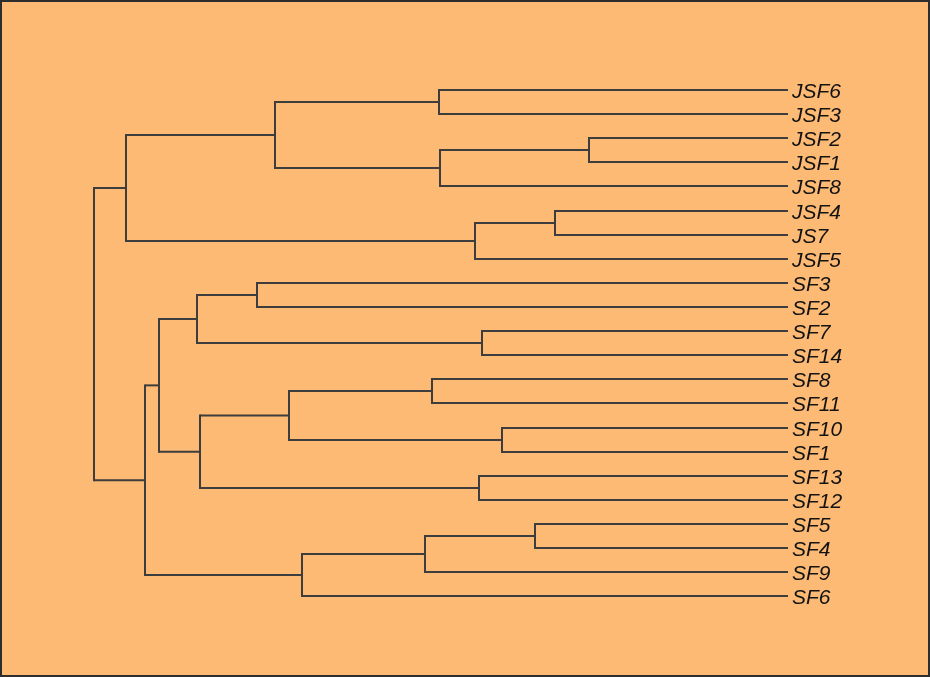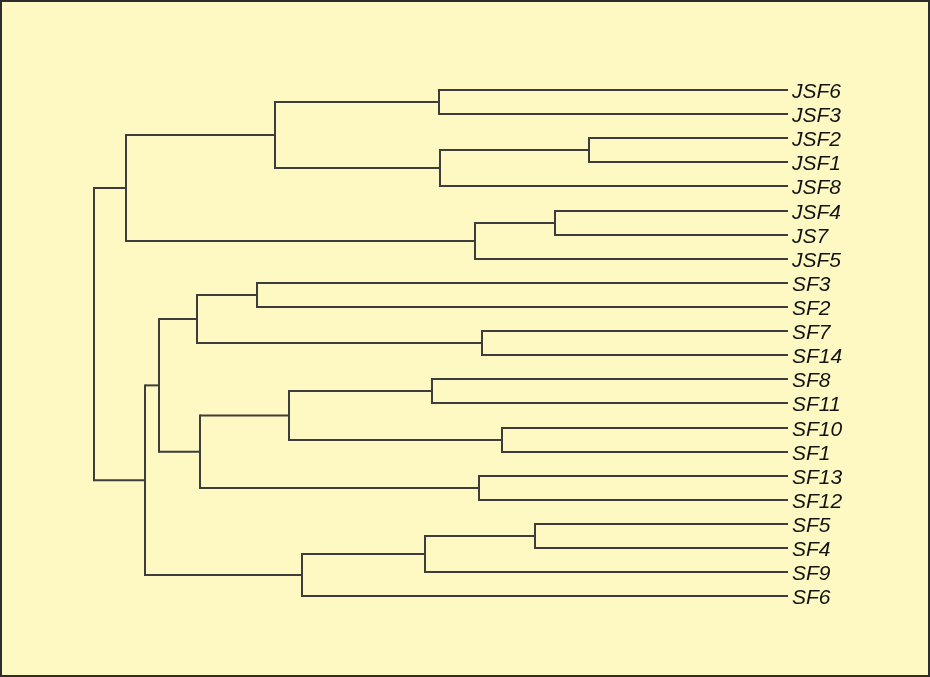--- a/index.html
+++ b/index.html
@@ -2,21 +2,21 @@
 <html><head>
 <meta charset="utf-8">
 <style>
   html, body { margin: 0; padding: 0; background: #ffffff; }
   .figure {
     position: relative;
     width: 930px;
     height: 677px;
     box-sizing: border-box;
     border: 2px solid #2d2d2d;
-    background: #fef9c3;
+    background: #fdba74;
     overflow: hidden;
   }
   .figure svg { display: block; }
   .figure svg text {
     font-family: "Liberation Sans", sans-serif;
     font-style: italic;
     font-size: 21px;
   }
 </style>
 </head>

